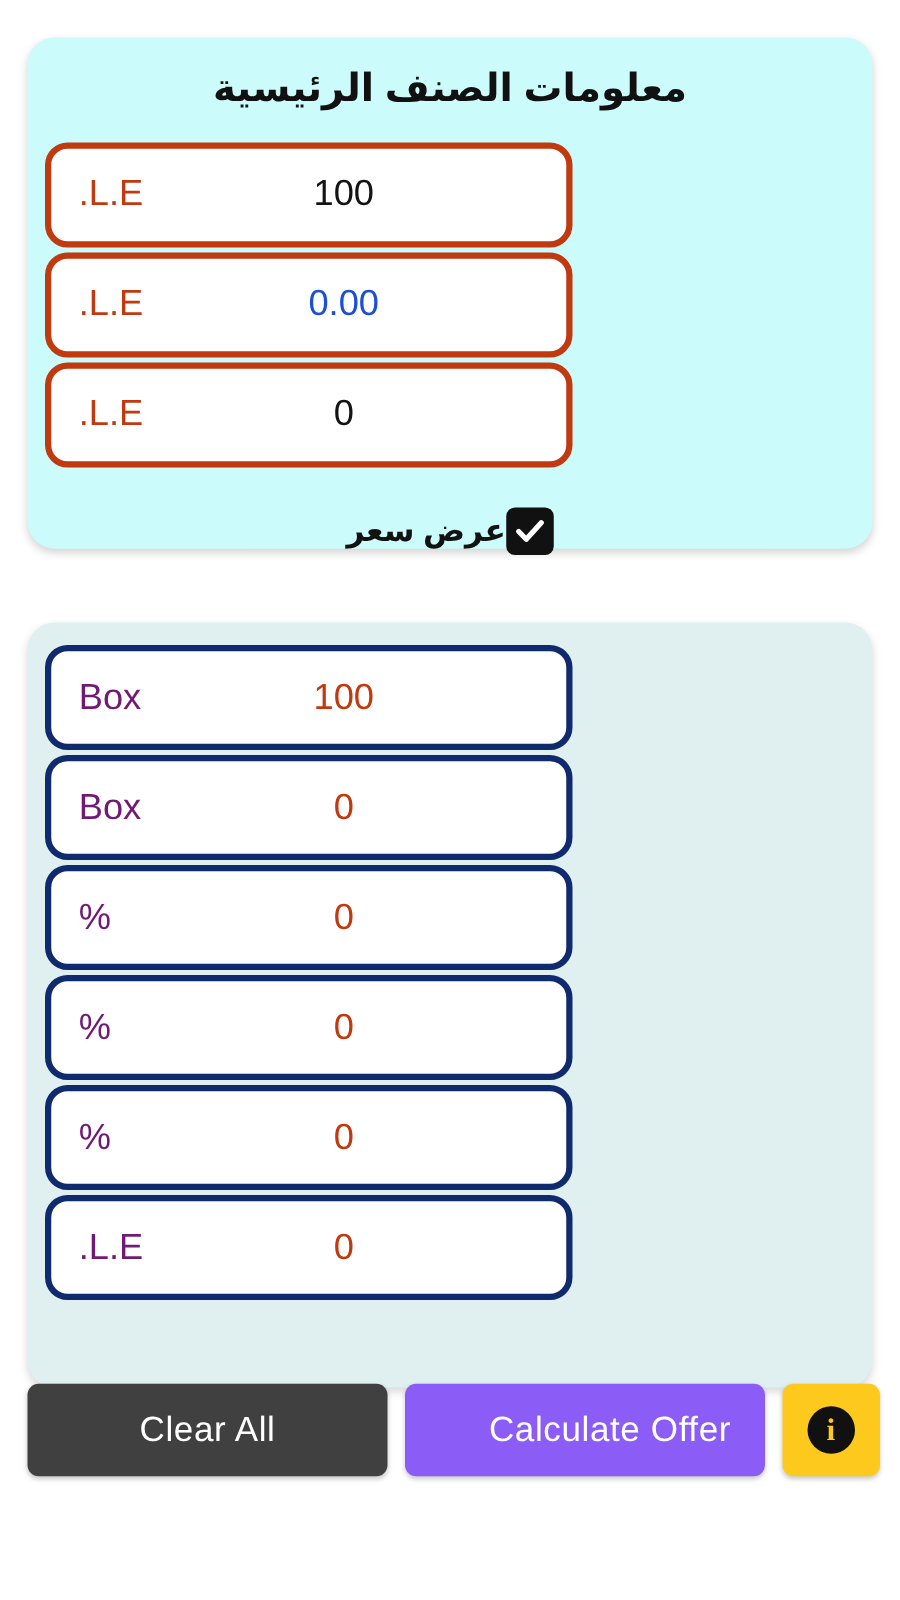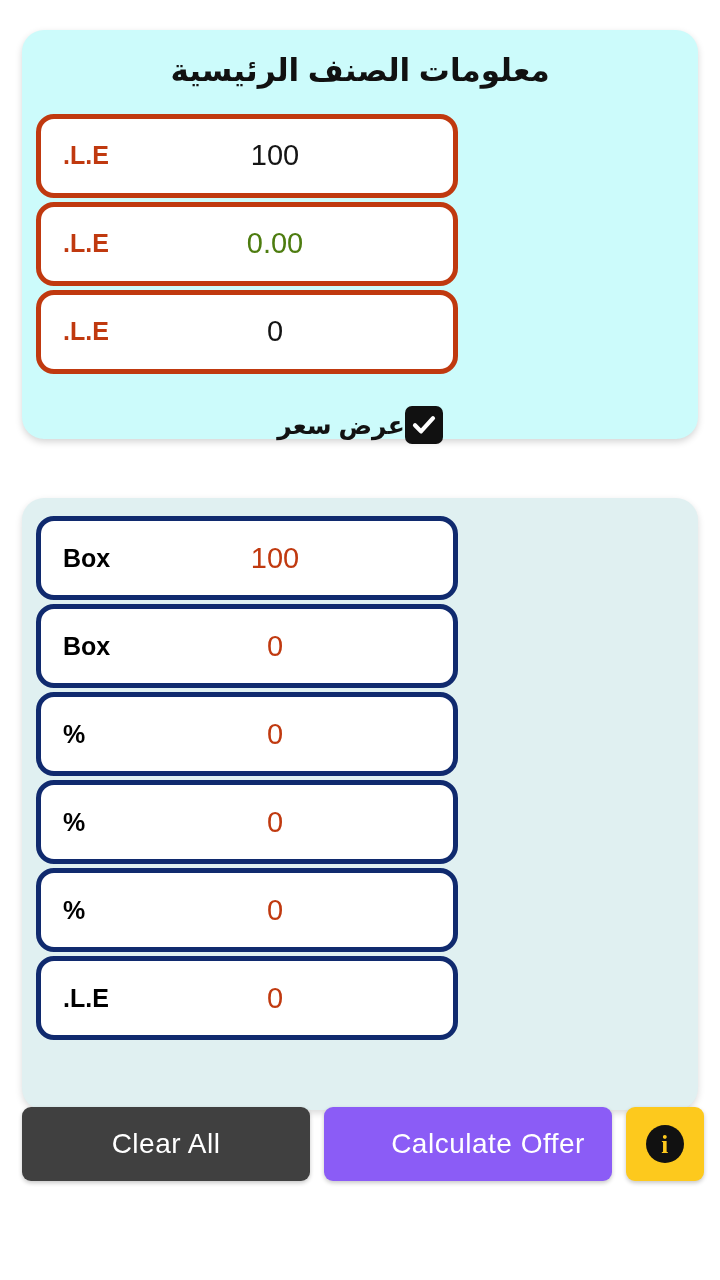--- a/index.html
+++ b/index.html
@@ -103,38 +103,38 @@
   .field-value {
     flex: 1 1 auto;
     text-align: center;
     font-size: 29px;
     line-height: 1;
     font-weight: normal;
   }
 
   .field-suffix {
     flex: 0 0 auto;
-    font-size: 25px;
-    font-weight: bold;
+    font-size: 29px;
+    font-weight: normal;
     line-height: 1;
     min-width: 56px;
     text-align: left;
   }
 
   
   .theme-orange .field-box { border: 5px solid #c0390f; }
   .theme-orange .field-label { color: #c0390f; }
   .theme-orange .field-suffix { color: #c0390f; }
   .theme-orange .field-value { color: #141414; }
-  .theme-orange .field-value.placeholder { color: #4d7c0f; }
+  .theme-orange .field-value.placeholder { color: #1d4ed8; }
 
   
   .theme-navy .field-box { border: 5px solid #102a6e; }
   .theme-navy .field-label { color: #112a6d; }
-  .theme-navy .field-suffix { color: #000000; }
+  .theme-navy .field-suffix { color: #701a75; }
   .theme-navy .field-value { color: #c0390f; }
 
   
   .checkbox-row {
     position: absolute;
     left: 0;
     right: 0;
     top: 376px;
     display: flex;
     flex-direction: row;

